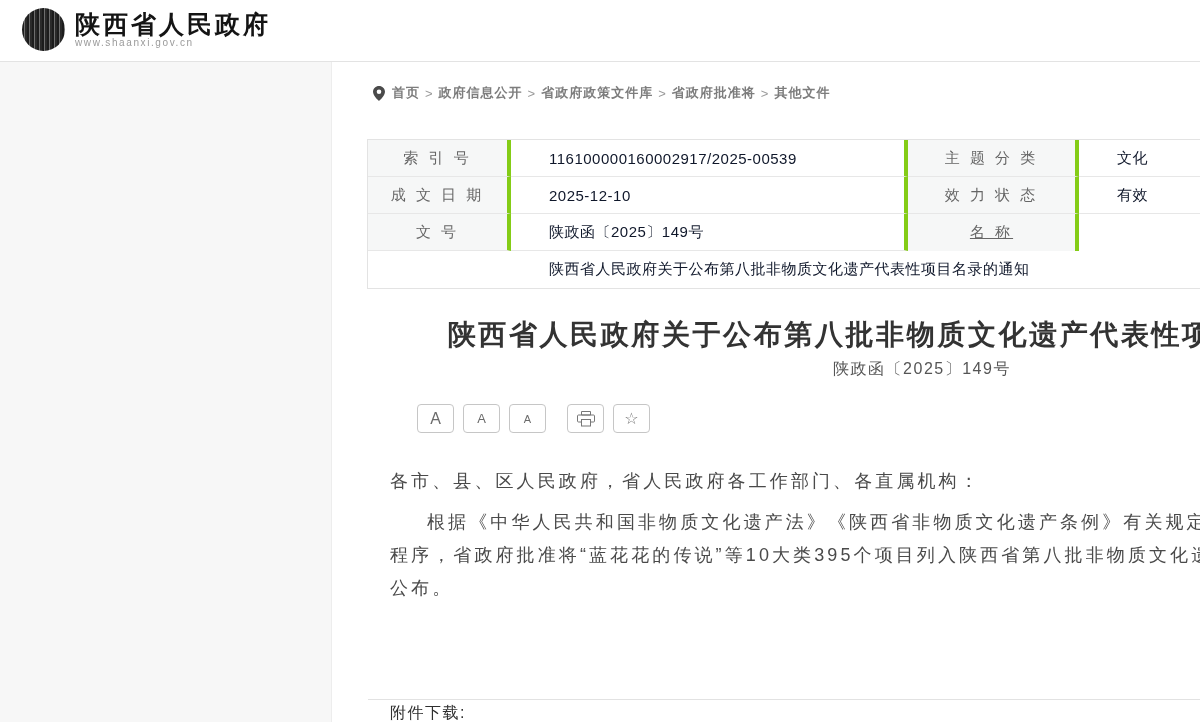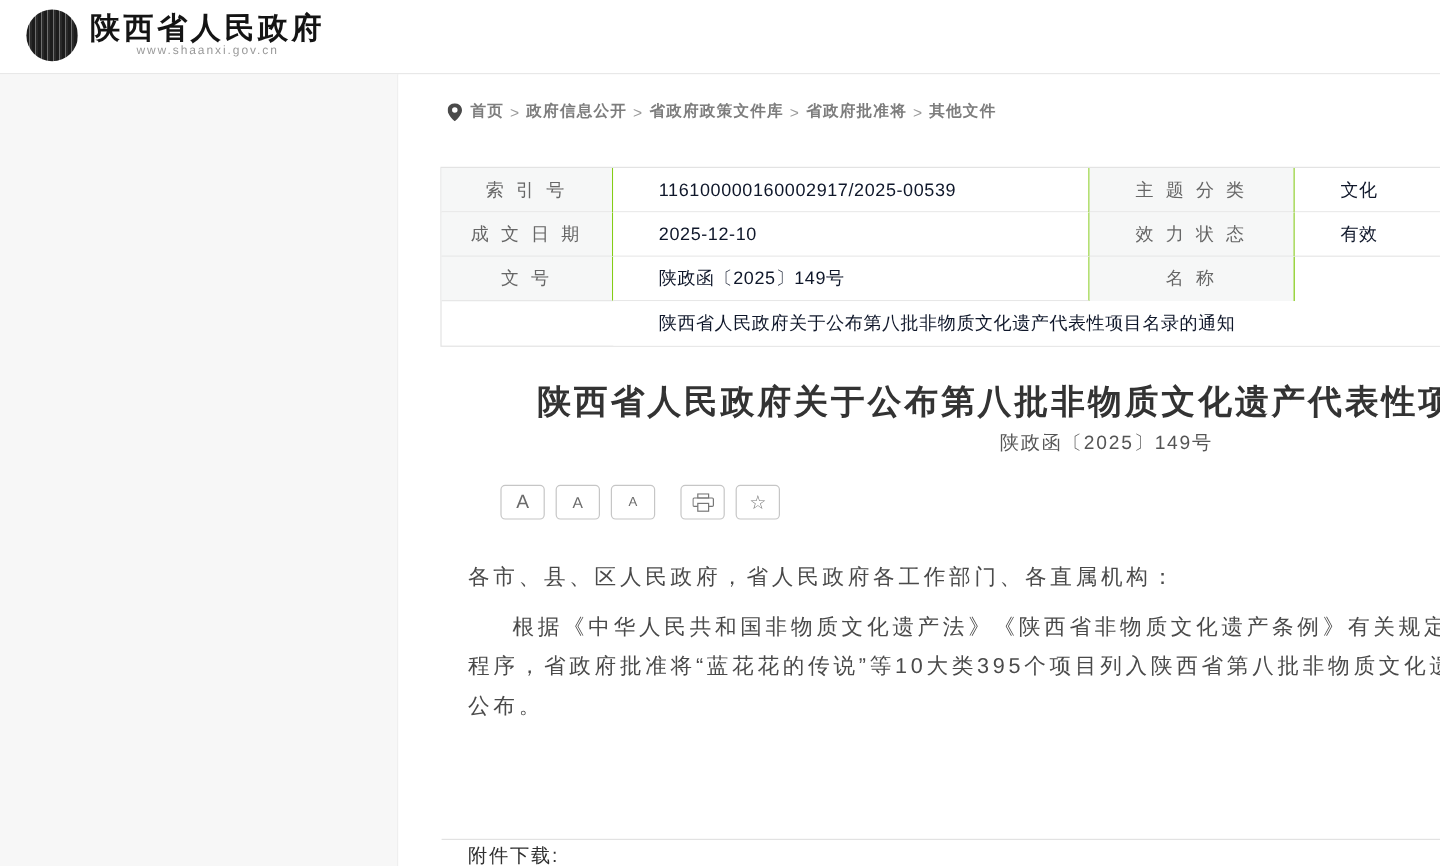--- a/index.html
+++ b/index.html
@@ -7,41 +7,41 @@
               font-family:"Liberation Sans", sans-serif; }
   .stage { position:relative; width:1200px; height:722px; overflow:hidden; background:#fff; }
 
   
   .header { position:absolute; left:0; top:0; width:1200px; height:62px;
             background:#fff; border-bottom:1px solid #e3e3e3; }
   .logo { position:absolute; left:22px; top:8px; display:flex; align-items:center; cursor:pointer; }
   .emblem { width:43px; height:43px; border-radius:50%;
             background:repeating-linear-gradient(90deg,#1c1c1c 0 2px,#6e6e6e 2px 3px,#2a2a2a 3px 5px);
             flex:0 0 auto; }
-  .logo-text { margin-left:10px;text-align:center; }
+  .logo-text { margin-left:10px; }
   .site-name { font-size:25px; font-weight:700; color:#141414; letter-spacing:3px; line-height:26px; }
   .site-url  { font-size:10px; color:#9a9a9a; letter-spacing:1.6px; margin-top:0; }
 
   
   .side-panel { position:absolute; left:0; top:62px; width:332px; height:660px;
                 background:#f7f7f7; border-right:1px solid #ededed; }
   .content { position:absolute; left:332px; top:62px; width:1200px; height:660px; background:#fff; }
 
   
   .breadcrumb { position:absolute; left:41px; top:22px; display:flex; align-items:center;
                 font-size:13px; color:#7d7d7d; letter-spacing:1px; white-space:nowrap; }
   .breadcrumb .pin { margin-right:7px; display:inline-flex; }
   .breadcrumb a { color:#7d7d7d; text-decoration:none; cursor:pointer;font-weight:bold; }
   .breadcrumb .sep { margin:0 5px; color:#9a9a9a; }
 
   
   .meta-table { position:absolute; left:35px; top:77px; width:1140px;
                 display:grid; grid-template-columns:143px 397px 171px 429px;
                 grid-auto-rows:37px; border:1px solid #e3e3e3; }
-  .cell { border-right:1px solid #84cc16; border-bottom:1px solid #e7e7e7;
+  .cell { border-right:4px solid #84cc16; border-bottom:1px solid #e7e7e7;
           display:flex; align-items:center; font-size:15px; overflow:hidden; white-space:nowrap; }
   .cell.lbl { background:#f6f7f7; color:#666; justify-content:center; letter-spacing:3px; }
   .cell.val { background:#fff; color:#0f172a; padding-left:38px; letter-spacing:0.5px; }
   .cell.span3 { grid-column:2 / 5; }
   .cell:nth-child(4n), .cell.span3 { border-right:none; }
 
   
   .doc-title { position:absolute; left:35px; top:254px; width:1110px; text-align:center;
                font-size:28px; font-weight:700; color:#333; letter-spacing:2.6px;
                white-space:nowrap; line-height:38px; }
@@ -114,21 +114,21 @@
       <div class="cell val">文化</div>
 
       <div class="cell lbl">成 文 日 期</div>
       <div class="cell val">2025-12-10</div>
 
       <div class="cell lbl">效 力 状 态</div>
       <div class="cell val">有效</div>
       <div class="cell lbl">文 号</div>
       <div class="cell val">陕政函〔2025〕149号</div>
 
-      <div class="cell lbl row-last" style="border-bottom:none;">名 称</div>
+      <div class="cell lbl row-last" style="border-bottom:none;text-decoration:underline;">名 称</div>
       <div class="cell val span3 row-last" style="border-bottom:none;">陕西省人民政府关于公布第八批非物质文化遗产代表性项目名录的通知</div>
     </div>
 
     <div class="doc-title">陕西省人民政府关于公布第八批非物质文化遗产代表性项目名录的通知</div>
     <div class="doc-number">陕政函〔2025〕149号</div>
 
     <div class="toolbar">
       <div class="tb-btn fs-l">A</div>
       <div class="tb-btn fs-m">A</div>
       <div class="tb-btn fs-s">A</div>

